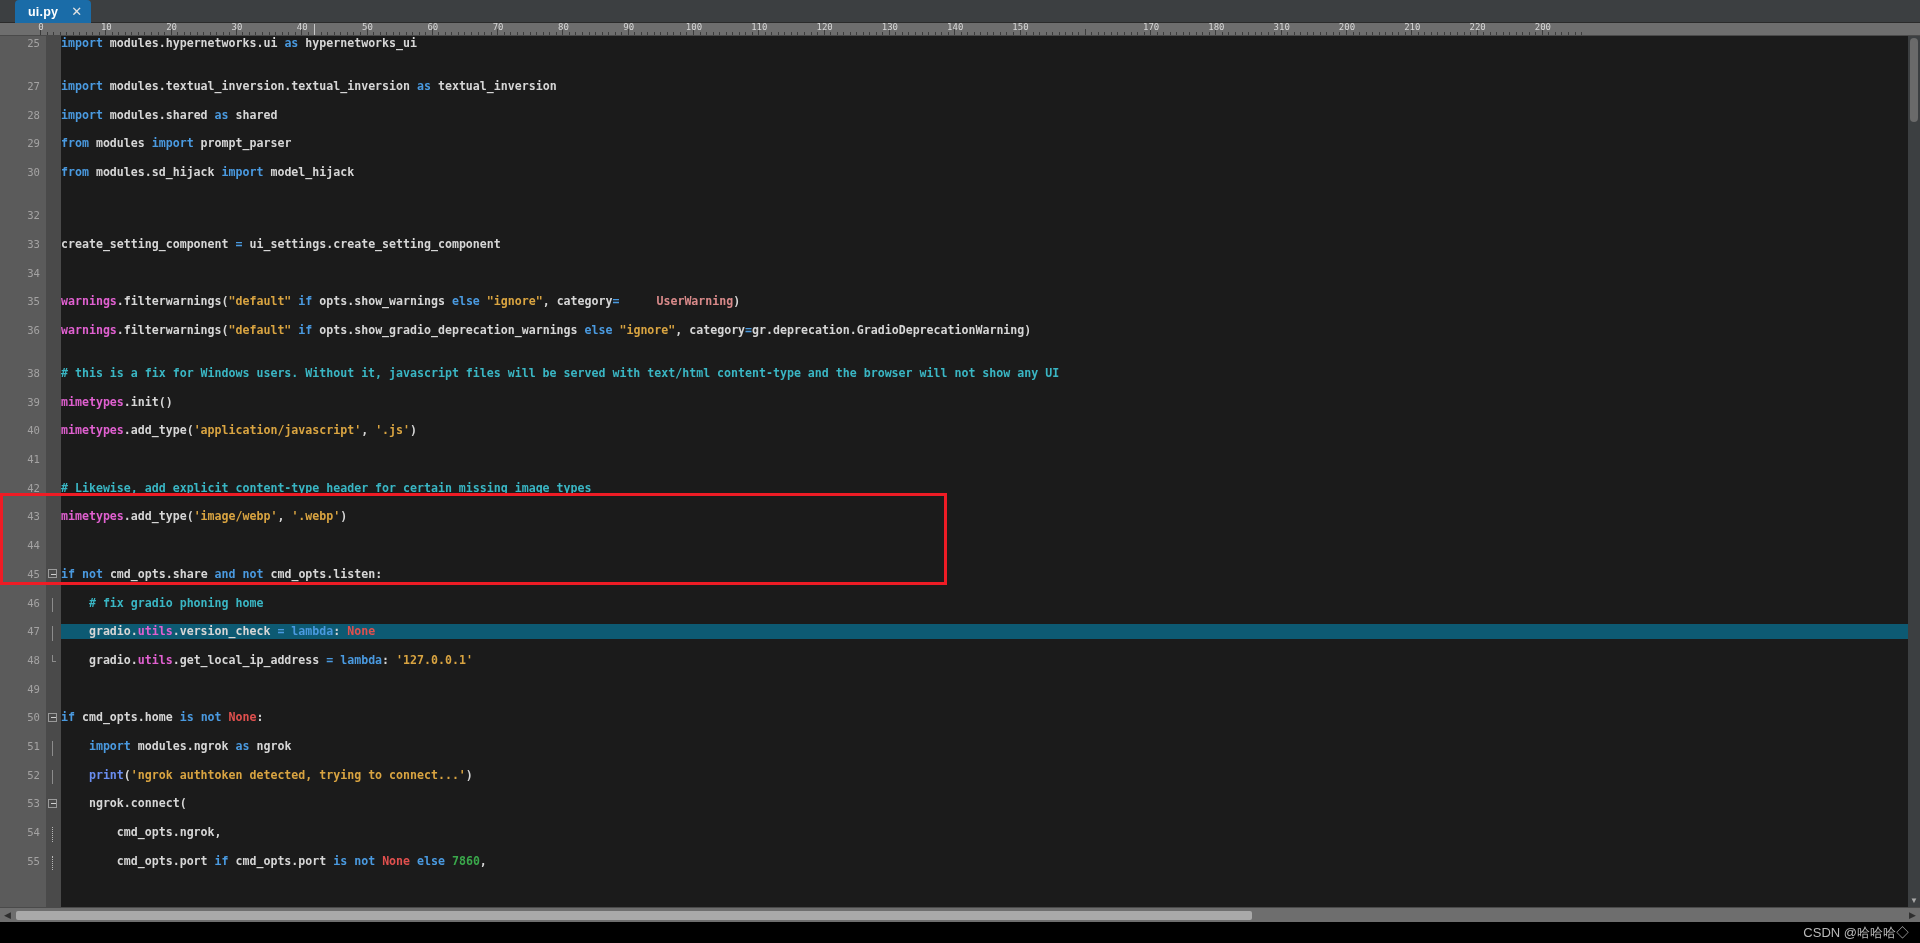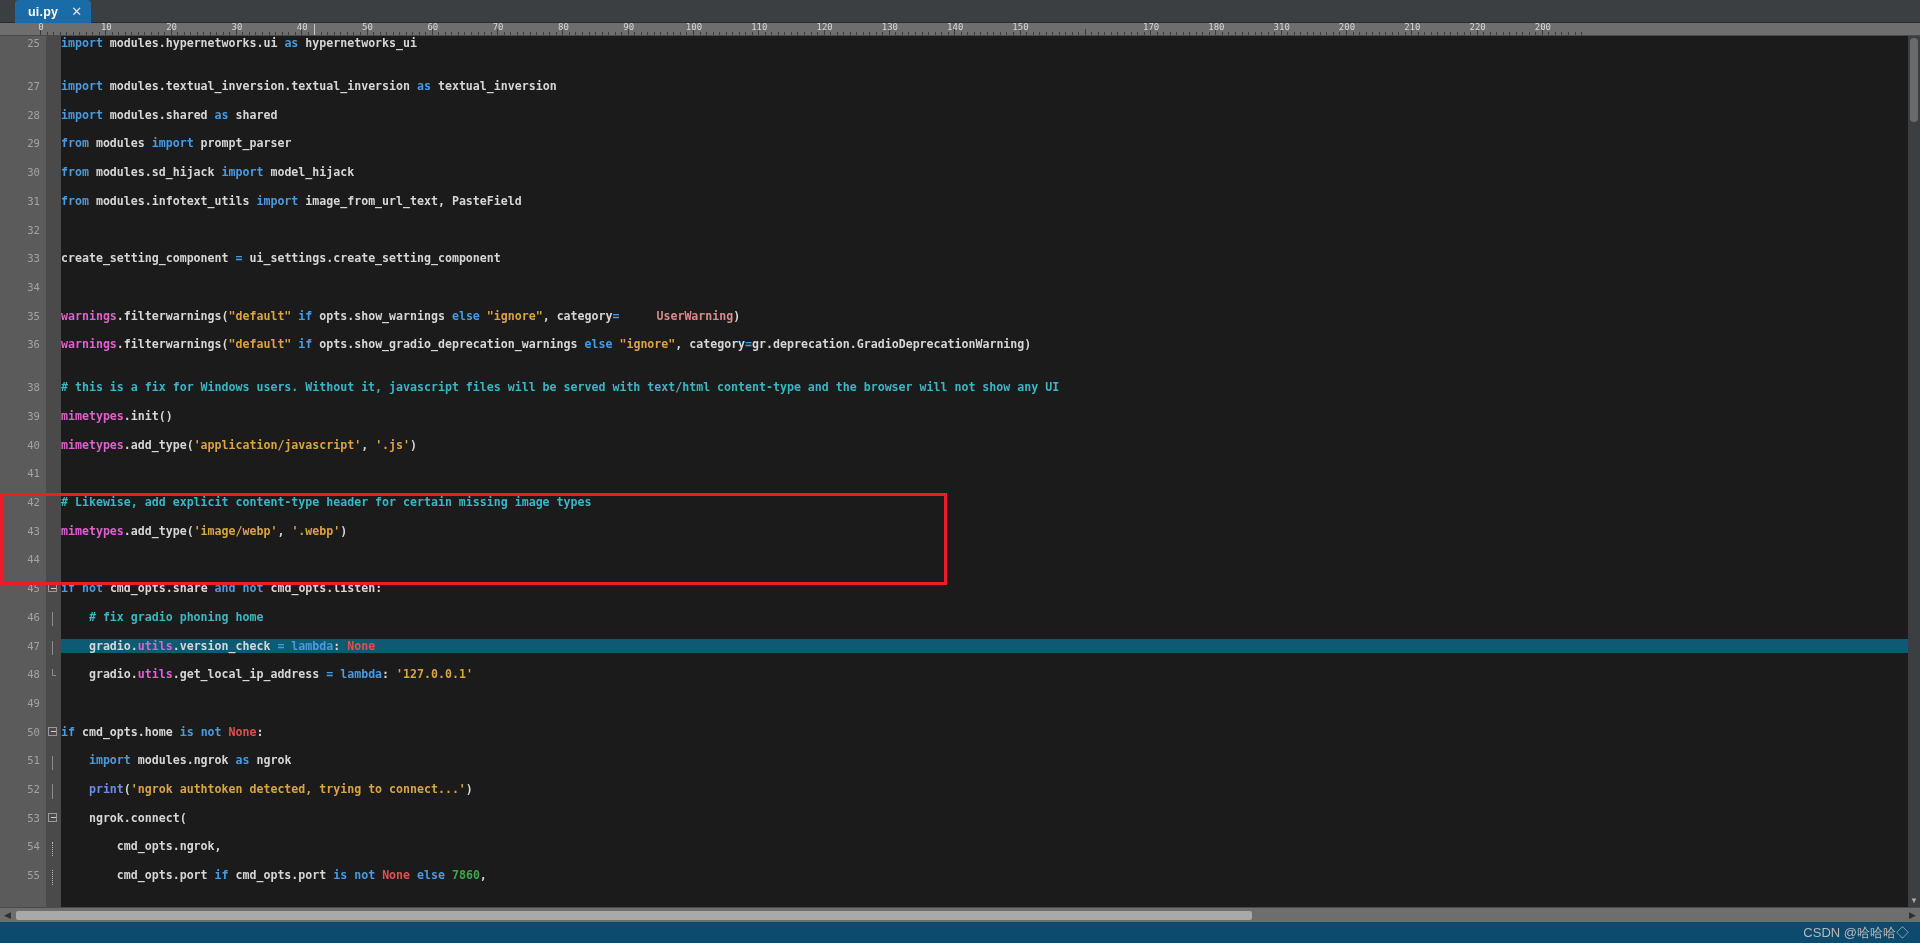--- a/index.html
+++ b/index.html
@@ -211,21 +211,21 @@
     position: absolute; top: 1px; width: 13px; height: 13px;
     color: #2e2e2e; font-size: 9px; text-align: center; line-height: 13px;
   }
   .hs-left { left: 1px; }
   .hs-right { right: 1px; }
 
   
   .footer {
     position: absolute; left: 0; bottom: 0;
     width: 1920px; height: 21px;
-    background: #0c4a6e;
+    background: #000000;
   }
   .watermark {
     position: absolute; right: 11px; top: 2px;
     color: #b9b9b9;
     font-size: 13px;
     font-family: "Liberation Sans", sans-serif;
     white-space: nowrap;
   }
 </style>
 </head>
@@ -509,21 +509,20 @@
 
   <div class="editor">
     <div class="gutter"></div>
     <div class="gutter-fold"></div>
     <div class="code-area" id="code-area">
         <div class="line" style="top: 0px;"><span class="lineno">25</span><span class="ltext"><span class="kw">import</span><span class="fn"> modules.hypernetworks.ui </span><span class="kw">as</span><span class="fn"> hypernetworks_ui</span></span></div>
         <div class="line" style="top: 28.7px;"><span class="lineno">27</span><span class="ltext"><span class="kw">import</span><span class="fn"> modules.textual_inversion.textual_inversion </span><span class="kw">as</span><span class="fn"> textual_inversion</span></span></div>
         <div class="line" style="top: 43.05px;"><span class="lineno">28</span><span class="ltext"><span class="kw">import</span><span class="fn"> modules.shared </span><span class="kw">as</span><span class="fn"> shared</span></span></div>
         <div class="line" style="top: 57.4px; padding-left: 8px;"><span class="lineno">29</span><span class="ltext"><span class="kw">from</span><span class="fn"> modules </span><span class="kw">import</span><span class="fn"> prompt_parser</span></span></div>
         <div class="line" style="top: 71.75px;"><span class="lineno">30</span><span class="ltext"><span class="kw">from</span><span class="fn"> modules.sd_hijack </span><span class="kw">import</span><span class="fn"> model_hijack</span></span></div>
-        <div class="line" style="top: 86.1px;"><span class="lineno">31</span><span class="ltext"><span class="kw">from</span><span class="fn"> modules.infotext_utils </span><span class="kw">import</span><span class="fn"> image_from_url_text, PasteField</span></span></div>
         <div class="line" style="top: 100.45px;"><span class="lineno">32</span><span class="ltext"></span></div>
         <div class="line" style="top: 114.8px;"><span class="lineno">33</span><span class="ltext"><span class="fn">create_setting_component </span><span class="kw">=</span><span class="fn"> ui_settings.create_setting_component</span></span></div>
         <div class="line" style="top: 129.15px;"><span class="lineno">34</span><span class="ltext"></span></div>
         <div class="line" style="top: 143.5px;"><span class="lineno">35</span><span class="ltext"><span class="mod">warnings</span><span class="fn">.filterwarnings(</span><span class="str">"default"</span><span class="fn"> </span><span class="kw">if</span><span class="fn"> opts.show_warnings </span><span class="kw">else</span><span class="fn"> </span><span class="str">"ignore"</span><span class="fn">, category</span><span class="kw">=</span><span class="cls">UserWarning</span><span class="fn">)</span></span></div>
         <div class="line" style="top: 157.85px;"><span class="lineno">36</span><span class="ltext"><span class="mod">warnings</span><span class="fn">.filterwarnings(</span><span class="str">"default"</span><span class="fn"> </span><span class="kw">if</span><span class="fn"> opts.show_gradio_deprecation_warnings </span><span class="kw">else</span><span class="fn"> </span><span class="str">"ignore"</span><span class="fn">, category</span><span class="kw">=</span><span class="fn">gr.deprecation.GradioDeprecationWarning)</span></span></div>
         <div class="line" style="top: 186.55px;"><span class="lineno">38</span><span class="ltext"><span class="com"># this is a fix for Windows users. Without it, javascript files will be served with text/html content-type and the browser will not show any UI</span></span></div>
         <div class="line" style="top: 200.9px;"><span class="lineno">39</span><span class="ltext"><span class="mod">mimetypes</span><span class="fn">.init()</span></span></div>
         <div class="line" style="top: 215.25px;"><span class="lineno">40</span><span class="ltext"><span class="mod">mimetypes</span><span class="fn">.add_type(</span><span class="str">'application/javascript'</span><span class="fn">, </span><span class="str">'.js'</span><span class="fn">)</span></span></div>
         <div class="line" style="top: 229.6px;"><span class="lineno">41</span><span class="ltext"></span></div>
         <div class="line" style="top: 243.95px;"><span class="lineno">42</span><span class="ltext"><span class="com"># Likewise, add explicit content-type header for certain missing image types</span></span></div>

